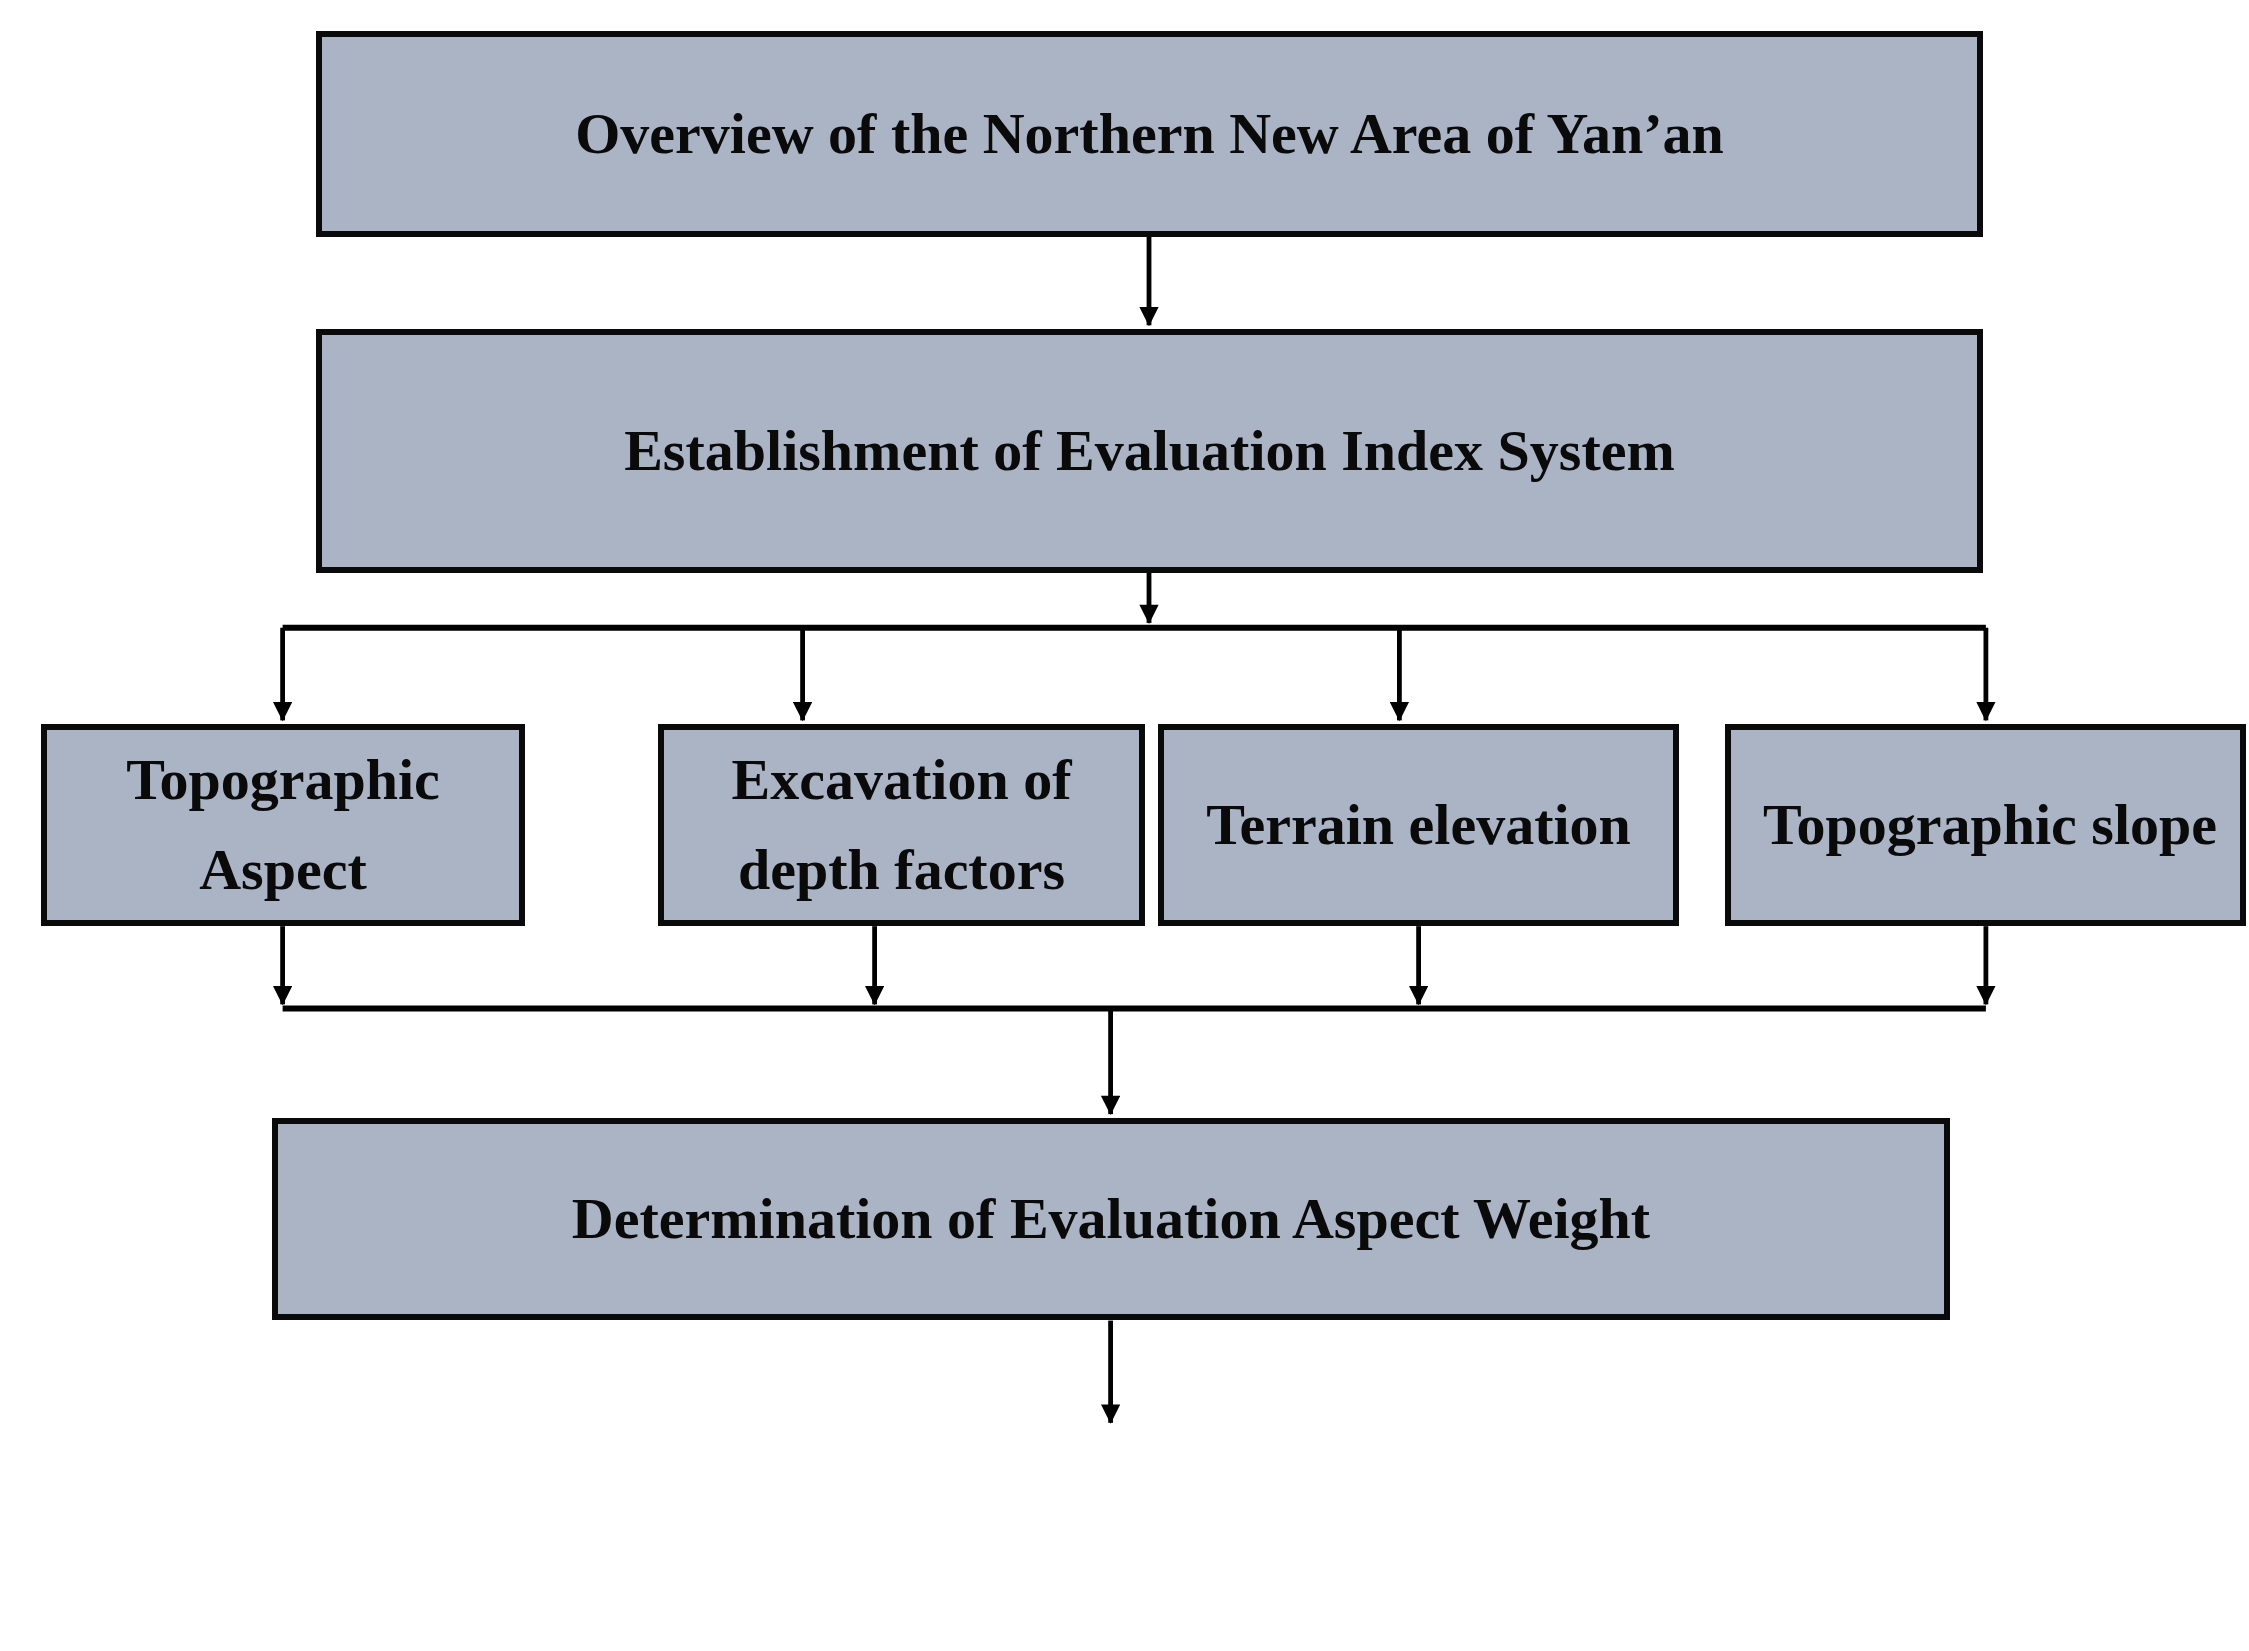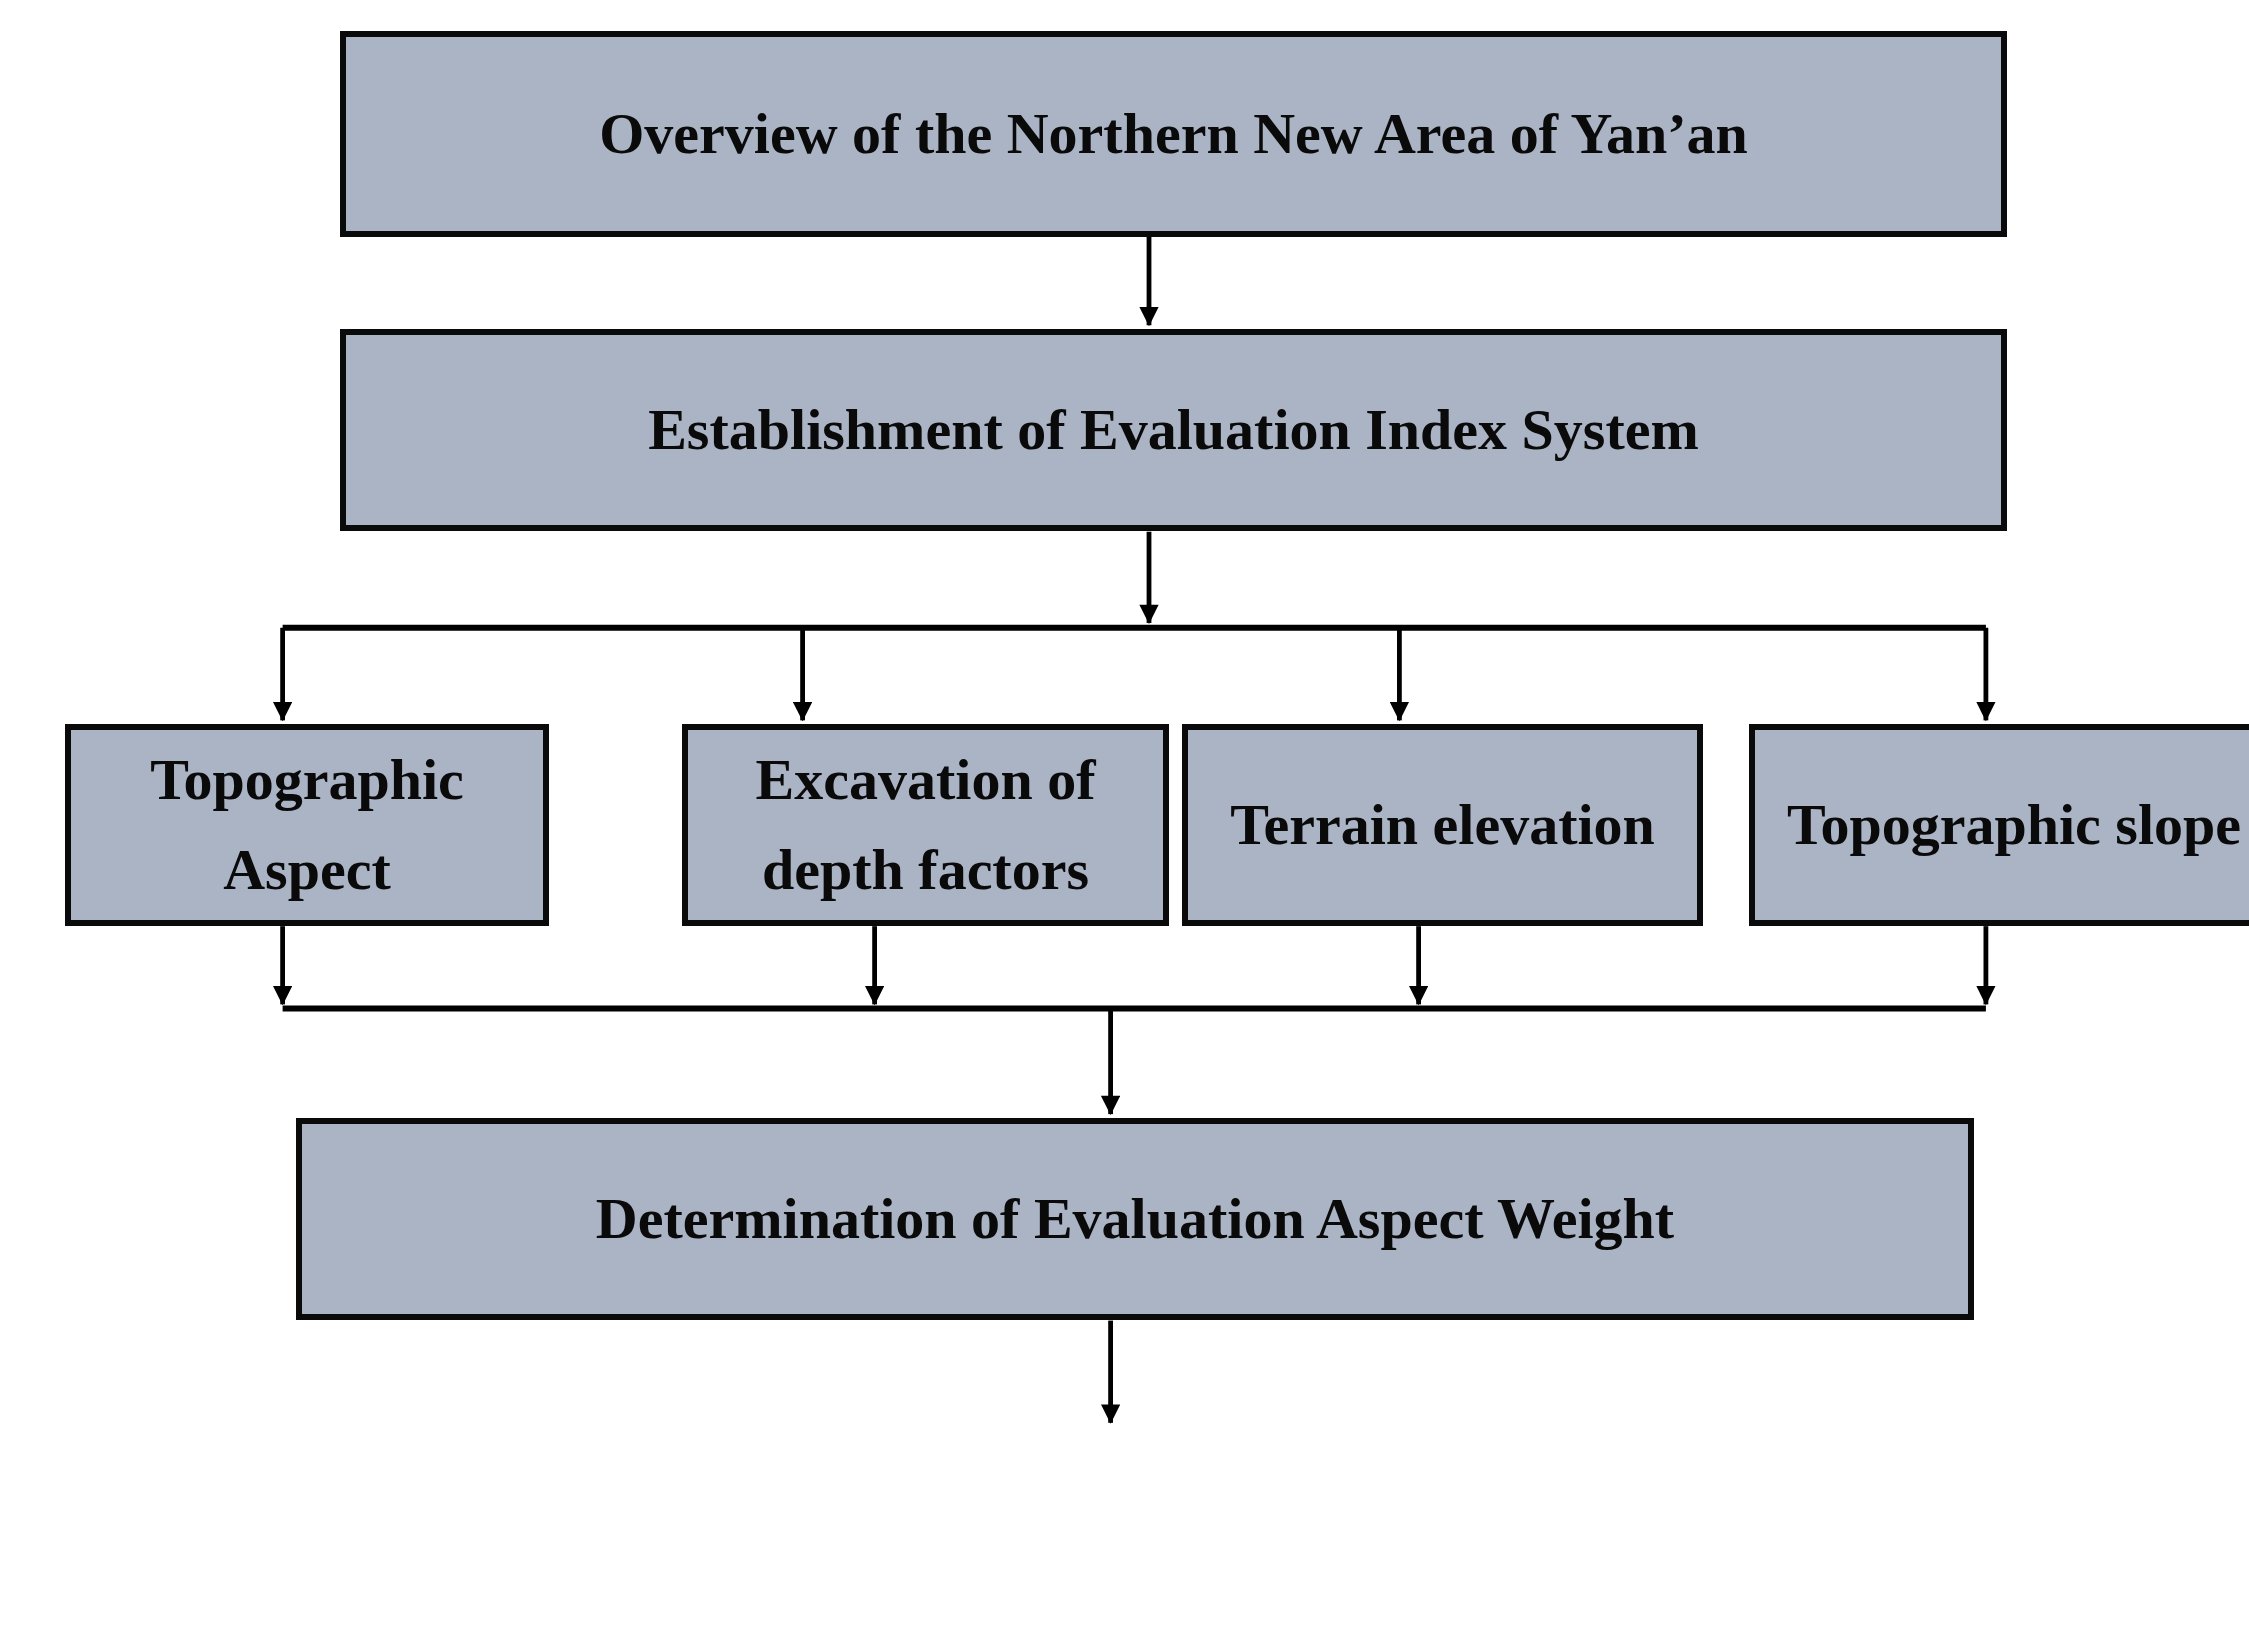--- a/index.html
+++ b/index.html
@@ -40,24 +40,23 @@
     border: 6.9px solid var(--box-border);
     color: var(--text);
     display: flex;
     align-items: center;
     justify-content: center;
     text-align: center;
     font-weight: bold;
     font-size: 58px;
     line-height: 1.55;
     padding: 0 6.9px;
-    margin-left: 24px;
   }
   .n-overview      { left: 316px;  top: 31px;   width: 1667px; height: 206px; }
-  .n-establishment { left: 316px;  top: 329px;  width: 1667px; height: 202px; }
+  .n-establishment { left: 316px;  top: 329px;  width: 1667px; height: 244px; }
   .n-aspect        { left: 41px;   top: 724px; width: 484px;  height: 202px; }
   .n-excavation    { left: 658px;  top: 724px; width: 487px;  height: 202px; }
   .n-terrain       { left: 1158px; top: 724px; width: 521px;  height: 202px; }
   .n-slope         { left: 1725px; top: 724px; width: 521px;  height: 202px; padding-left: 16px; }
   .n-determination { left: 272px;  top: 1118px; width: 1678px; height: 202px; }
   .n-analysis      { left: 272px;  top: 1427px; width: 1678px; height: 202px; }
 </style>
 </head>
 <body>
 

